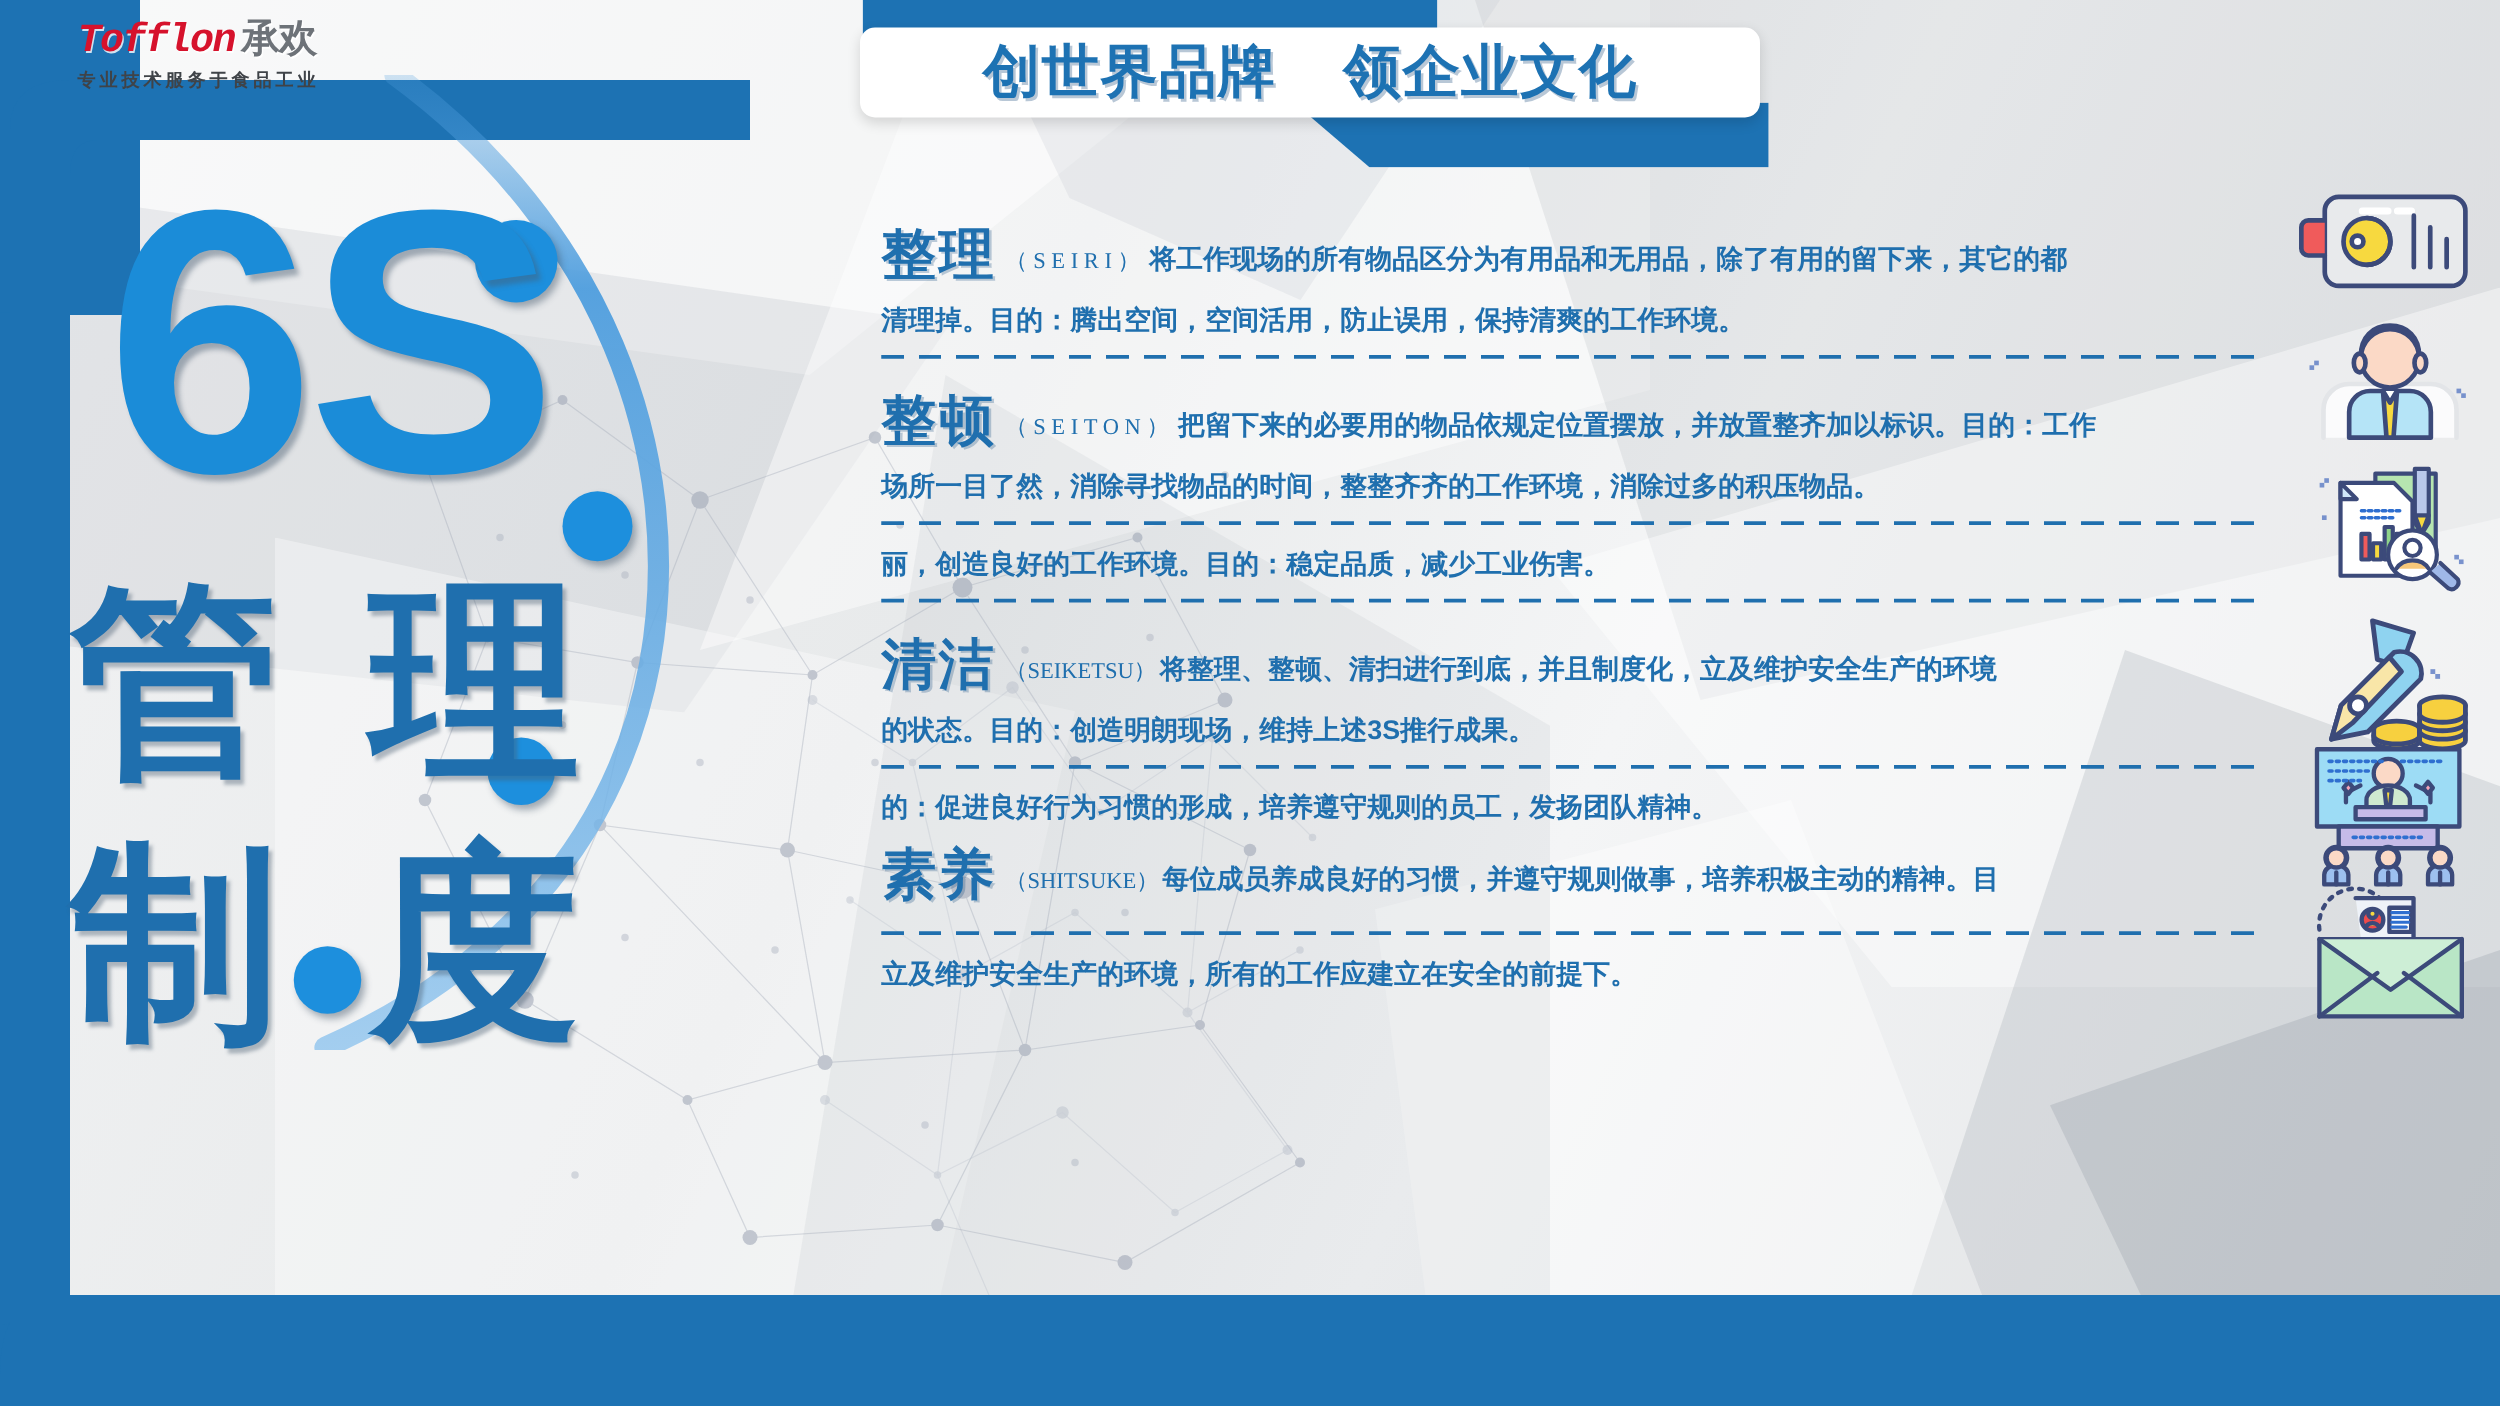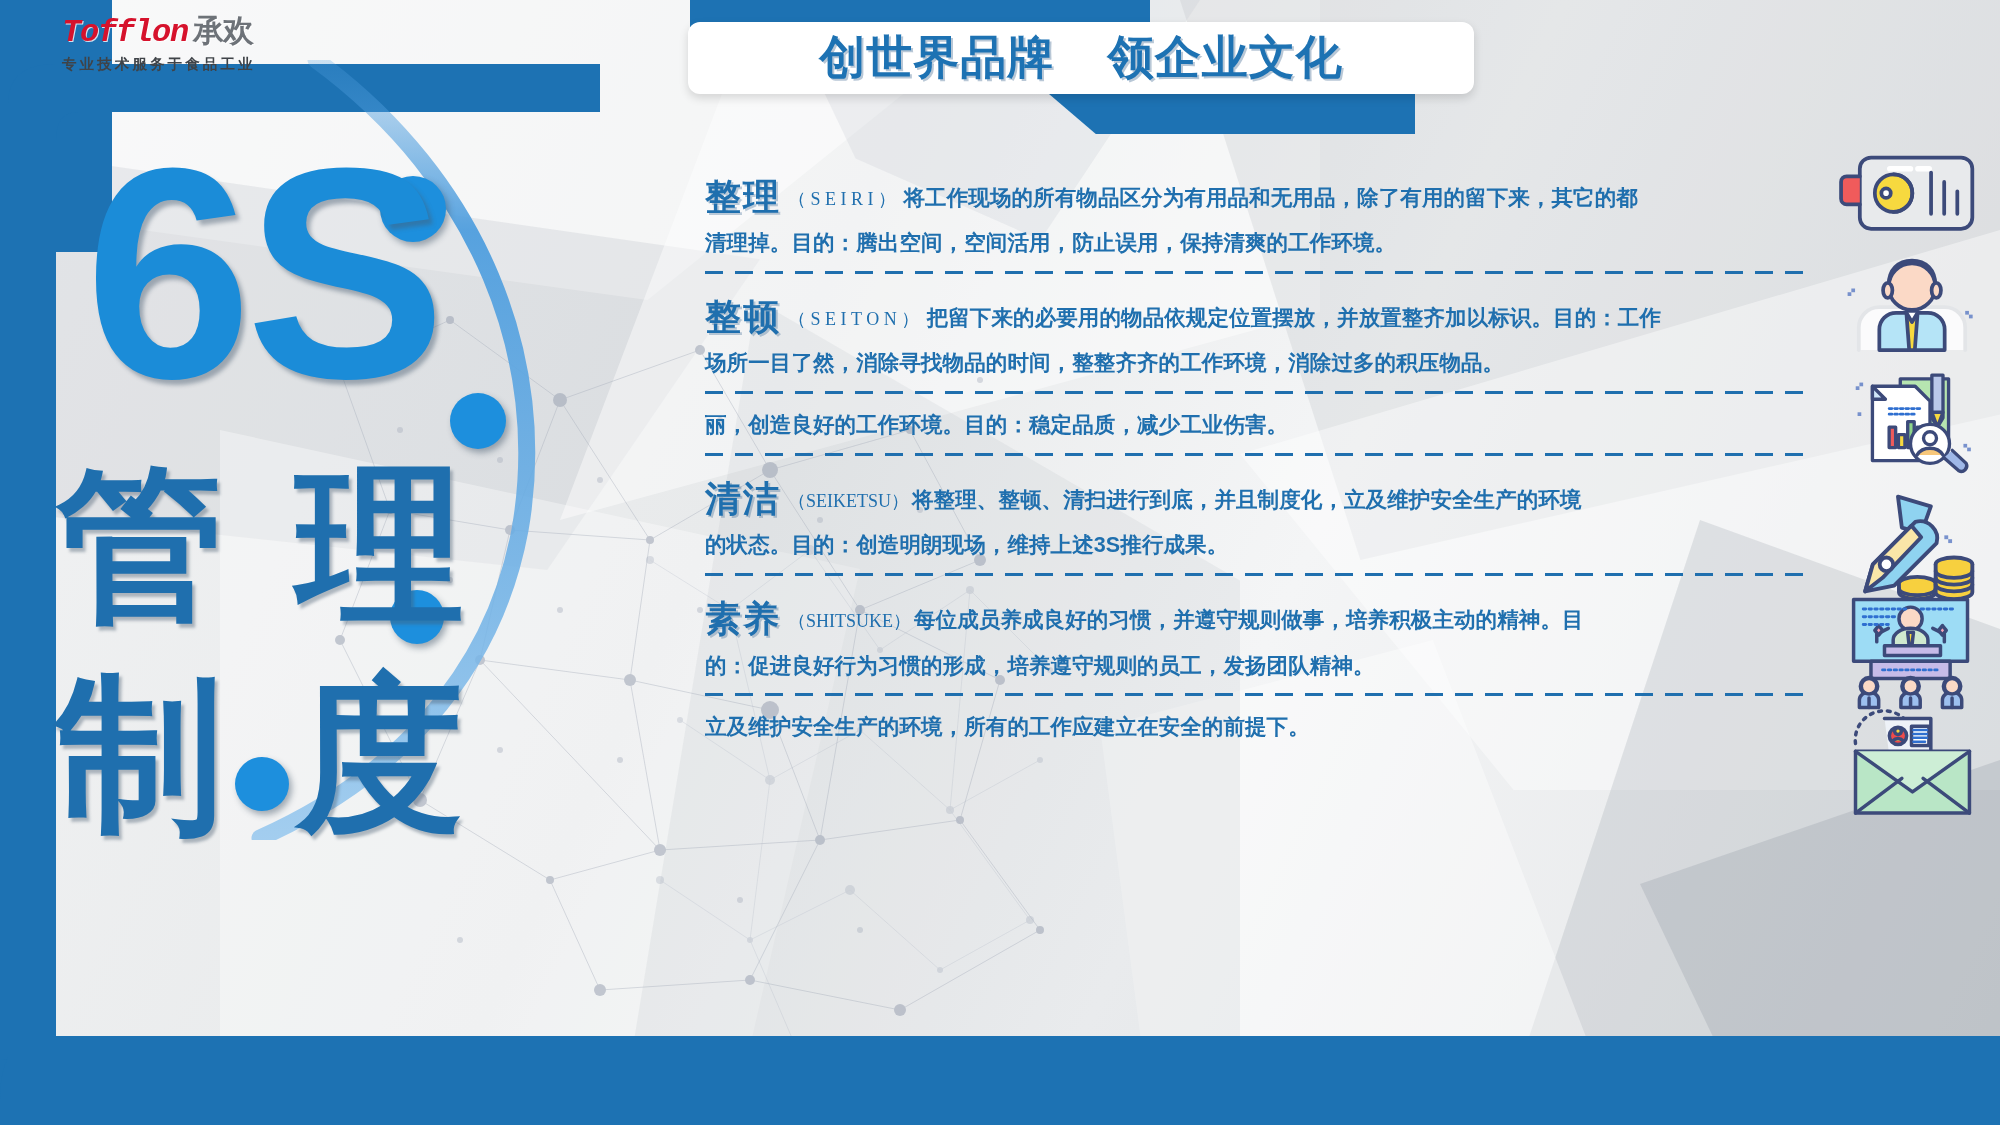--- a/index.html
+++ b/index.html
@@ -79,21 +79,21 @@
     letter-spacing:3.1px;
   }
 
   
   #hdrArrow {
     position:absolute; left:690px; top:0; width:460px; height:86px;
     background:#1d72b3; z-index:3;
     clip-path: polygon(0 0, 100% 0, 100% 100%, 0 68%);
   }
   #hdrPill {
-    position:absolute; left:688px; top:22px; width:786px; height:72px;
+    position:absolute; left:688px; top:22px; width:720px; height:72px;
     background:#fff; border-radius:12px;
     box-shadow: 0 4px 10px rgba(0,0,0,.14);
     z-index:4; display:flex; align-items:center; justify-content:center;
   }
   #hdrPill .t {
     font-size:46px; font-weight:bold; color:#1d72b3;
     letter-spacing:1px; white-space:nowrap;
     text-shadow: 2px 2px 0 rgba(20,70,120,.30);
   }
   #hdrPill .t .gap { display:inline-block; width:26px; }
@@ -139,21 +139,21 @@
   #rows {
     position:absolute; left:705px; top:168px; width:1100px; z-index:6;
   }
   .row { position:relative; padding-bottom:13px; }
   .row + .row { padding-top:14px; }
   .rowline {
     position:relative; color:#1f6fae; font-size:21.5px; line-height:1.62;
     letter-spacing:.1px; text-align:left;
   }
   .kw {
-    font-size:36px; font-weight:bold; color:#1f6fae; letter-spacing:2px;
+    font-size:44px; font-weight:bold; color:#1f6fae; letter-spacing:2px;
     text-shadow: 2px 2px 0 rgba(25,80,130,.28);
     vertical-align:-4px; margin-right:4px;
   }
   .rom {
     font-family:"Liberation Serif", serif; font-size:18px; letter-spacing:0px;
     color:#1f6fae; margin:0 3px;
   }
   .rom.sp { letter-spacing:4.5px; }
   .body { font-weight:bold; }
   .dash {
@@ -387,24 +387,24 @@
 
     <div class="row">
       <div class="rowline">
         <span class="kw">清洁</span><span class="rom">（SEIKETSU）</span><span class="body">将整理、整顿、清扫进行到底，并且制度化，立及维护安全生产的环境</span>
       </div>
       <div class="rowline body">的状态。目的：创造明朗现场，维持上述3S推行成果。</div>
       <div class="dash"></div>
     </div>
 
     <div class="row">
+      <div class="rowline body">的：促进良好行为习惯的形成，培养遵守规则的员工，发扬团队精神。</div>
       <div class="rowline">
         <span class="kw">素养</span><span class="rom">（SHITSUKE）</span><span class="body">每位成员养成良好的习惯，并遵守规则做事，培养积极主动的精神。目</span>
       </div>
-      <div class="rowline body">的：促进良好行为习惯的形成，培养遵守规则的员工，发扬团队精神。</div>
       <div class="dash"></div>
     </div>
 
     <div class="row">
       <div class="rowline body">立及维护安全生产的环境，所有的工作应建立在安全的前提下。</div>
     </div>
 
   </div>
 
   <div class="ic" id="ic1">

